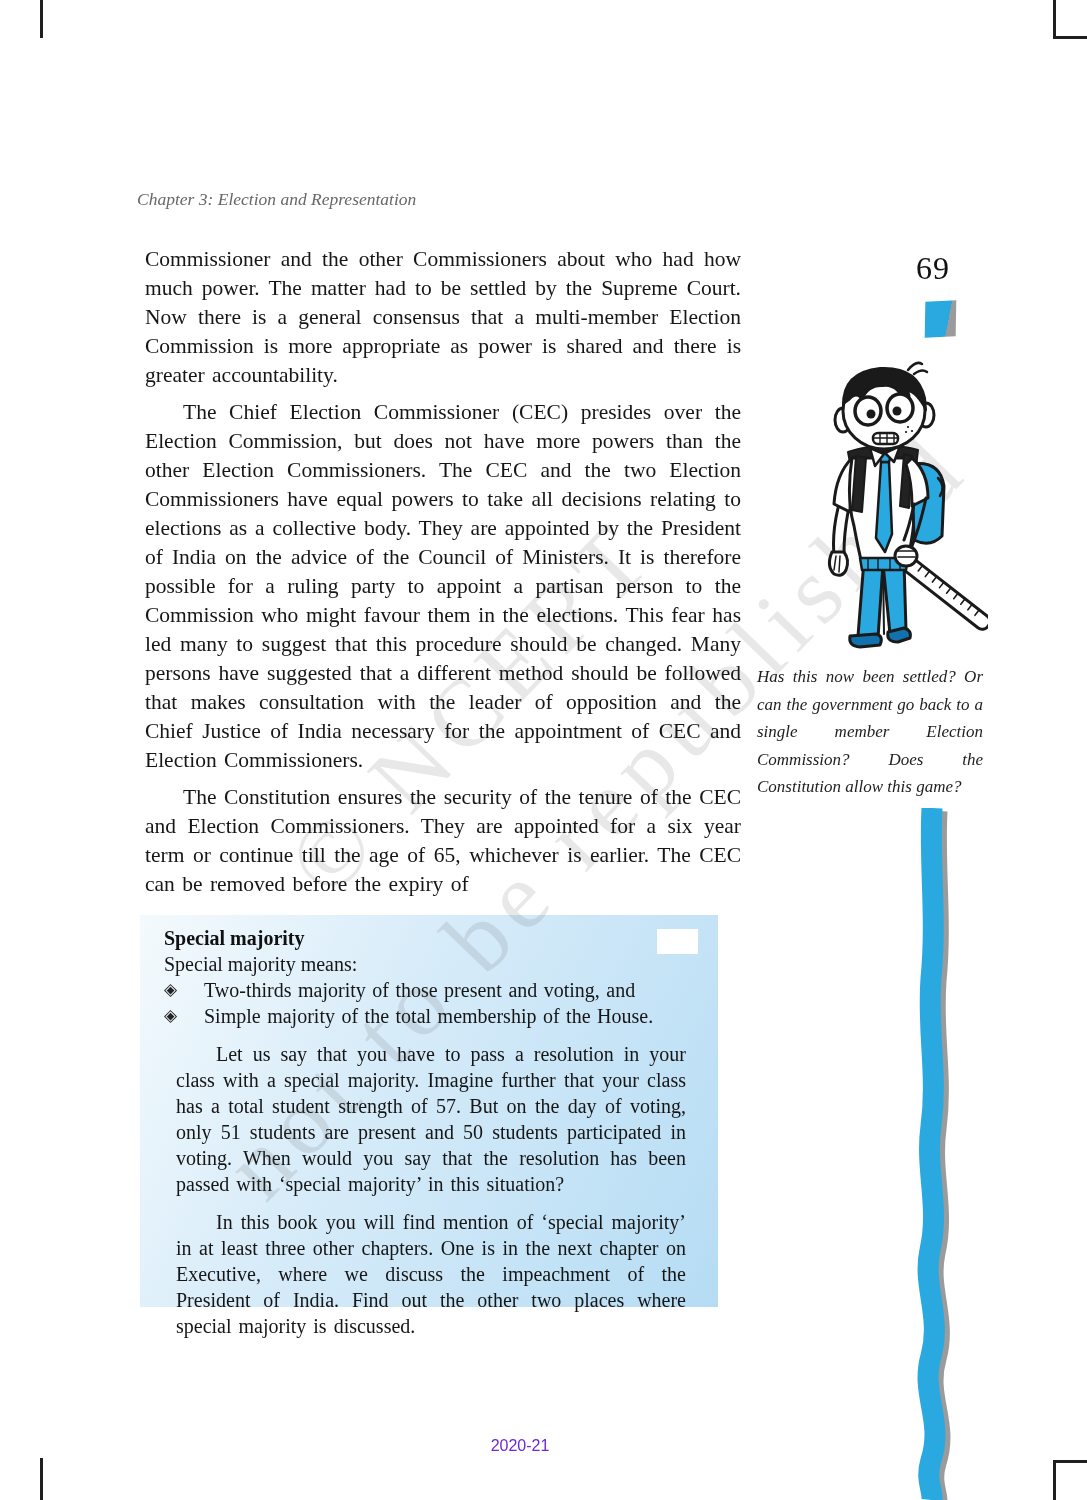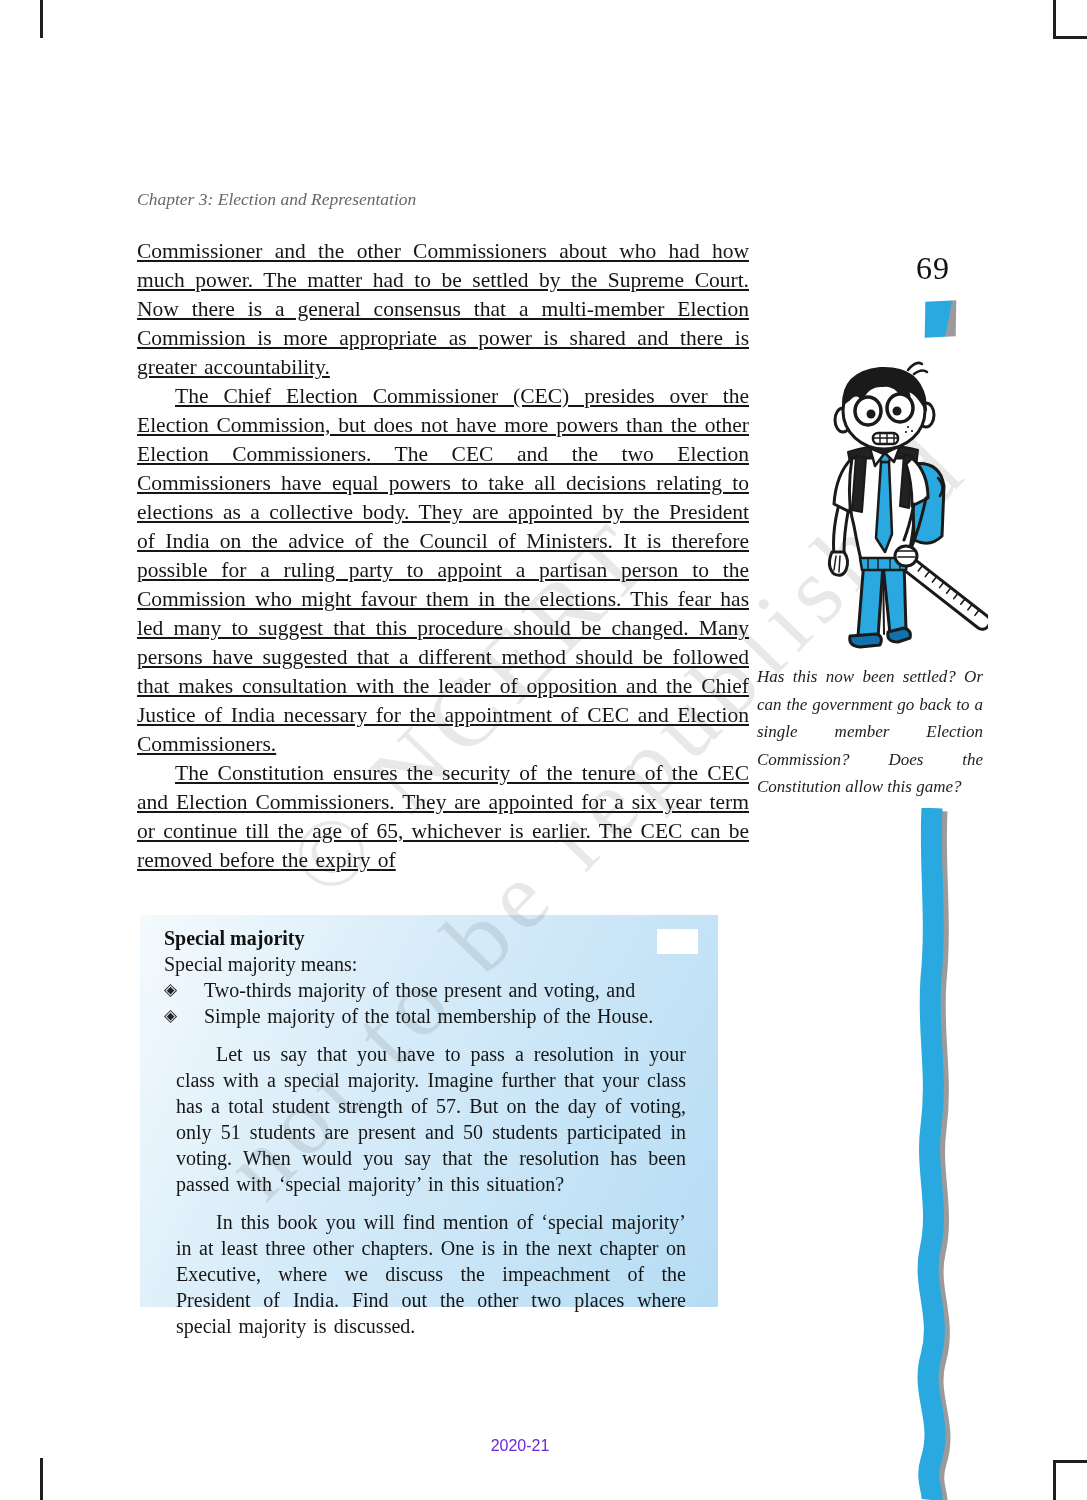--- a/index.html
+++ b/index.html
@@ -25,22 +25,22 @@
   }
   .page-number-tab{
     position:absolute;left:925px;top:301px;width:31px;height:36px;
     background:linear-gradient(100deg,#2aa9e0 0 72%,#9b9b9b 72% 100%);
     transform:rotate(-3deg) skewX(-4deg);z-index:3;
   }
   .main-column{
     position:absolute;left:137px;top:237px;width:612px;z-index:3;
   }
   .main-column p{
-    margin:0;font-size:21.5px;line-height:29px;text-align:justify;
-    word-spacing:2px;color:#161616;text-decoration:underline;
+    margin:8px;font-size:21.5px;line-height:29px;text-align:justify;
+    word-spacing:2px;color:#161616;
   }
   .main-column p.indented{text-indent:38px;}
 
   .cartoon{position:absolute;left:788px;top:348px;width:200px;height:310px;z-index:3;}
 
   .caption{
     position:absolute;left:757px;top:663px;width:226px;z-index:3;
     font-style:italic;font-size:17px;line-height:27.5px;text-align:justify;color:#1e1e1e;
   }
 

